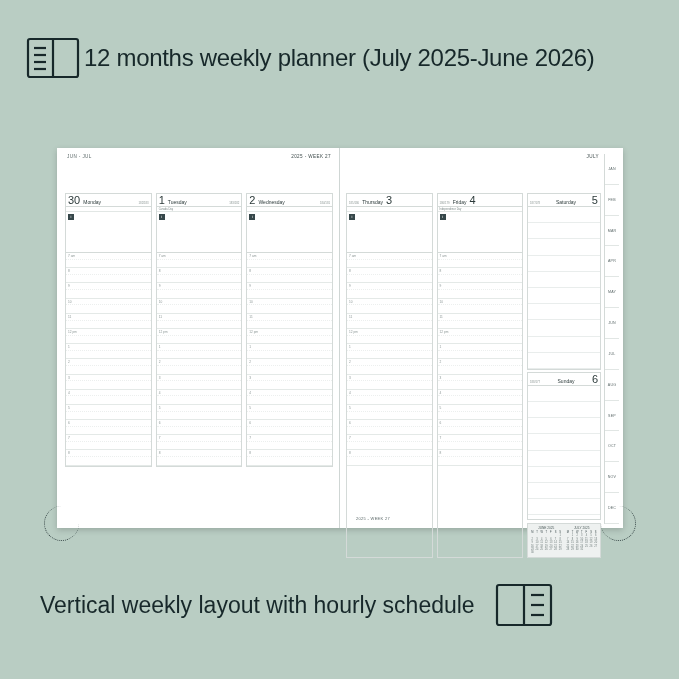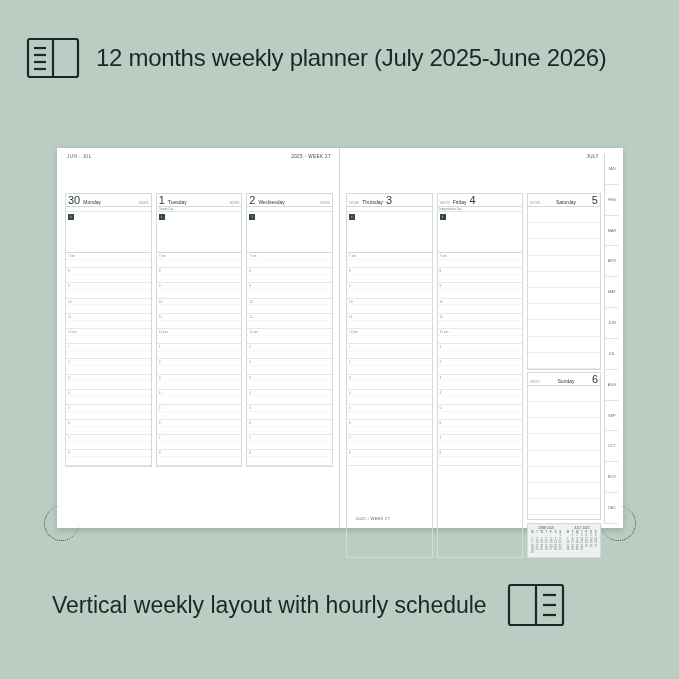--- a/index.html
+++ b/index.html
@@ -7,30 +7,30 @@
     width:679px;height:679px;
     background:#b9cdc3;
     font-family:"Liberation Sans", sans-serif;
     color:#1d2b2b;
     overflow:hidden;
     position:relative;
   }
   
   .top-head{
     position:absolute;left:26px;top:34px;
-    display:flex;align-items:center;gap:16px;
+    display:flex;align-items:center;gap:4px;
   }
   .book-icon{width:54px;height:48px;flex:none;}
   .top-title{
     font-size:24px;letter-spacing:-0.3px;color:#17282a;
     white-space:nowrap;
   }
   
   .bottom-head{
-    position:absolute;left:52px;top:580px;
+    position:absolute;left:40px;top:580px;
     display:flex;align-items:center;gap:20px;
   }
   .bottom-title{font-size:23px;color:#17282a;white-space:nowrap;}
   .book-icon2{width:58px;height:50px;flex:none;}
 
   
   .spread{
     position:absolute;left:57px;top:148px;
     width:566px;height:380px;
     background:#ffffff;

